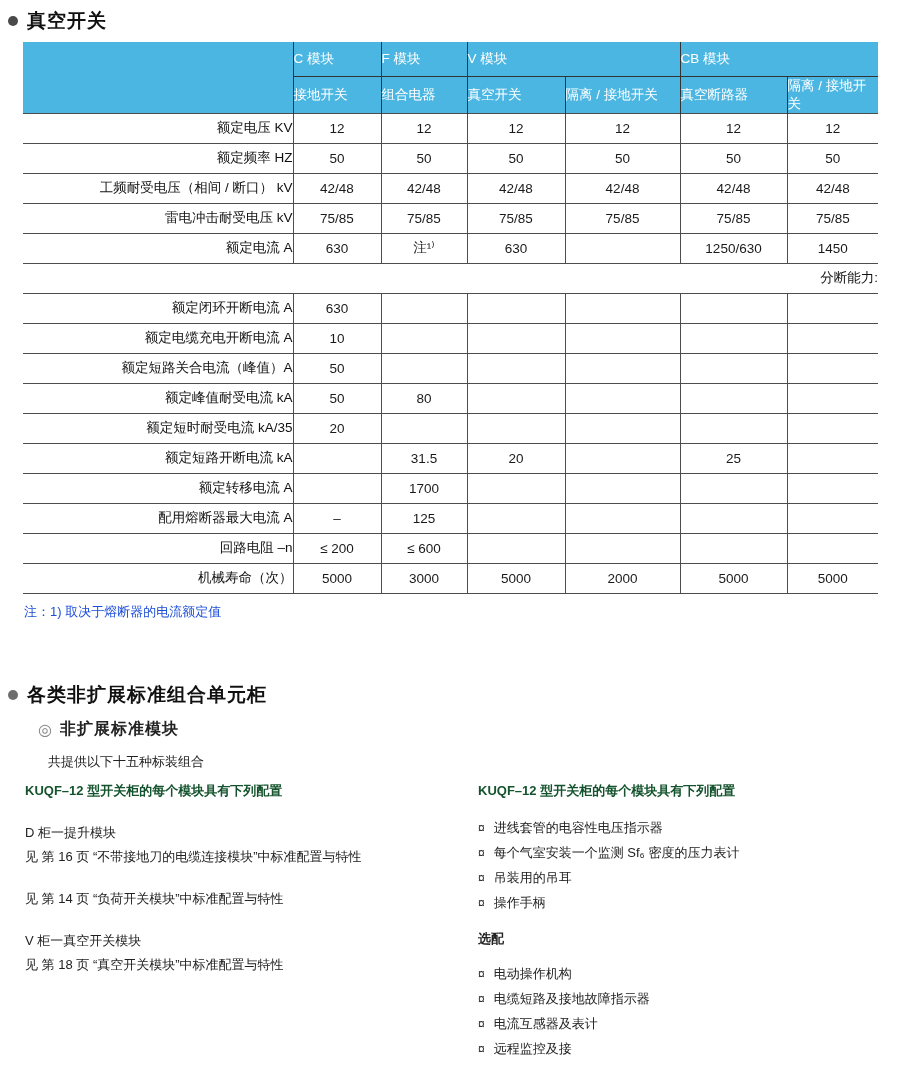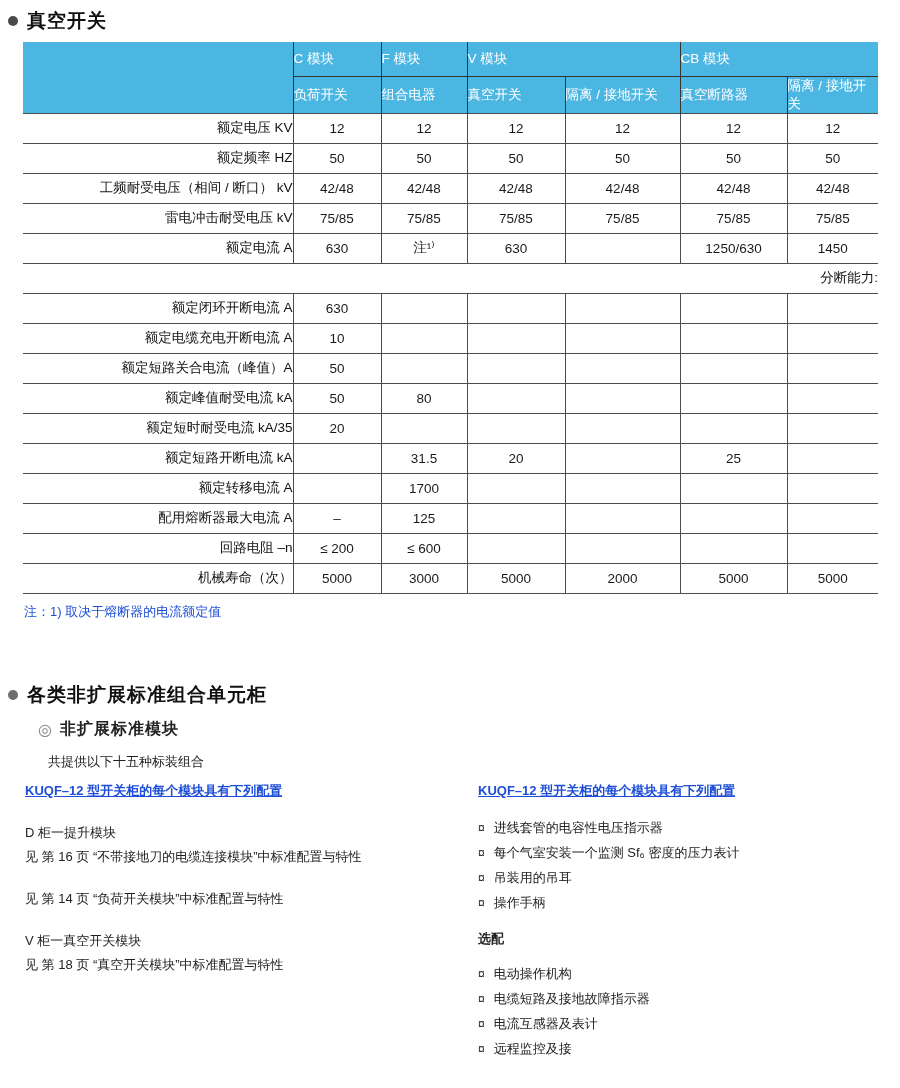--- a/index.html
+++ b/index.html
@@ -33,21 +33,21 @@
   .note { position:absolute; top:603px; left:24px; font-size:13px; color:#1d4ed8; }
 
   .subsec { position:absolute; top:719px; left:38px; display:flex; align-items:center; gap:8px; }
   .subsec .marker { font-size:16px; color:#888; }
   .subsec .txt { font-size:16px; font-weight:600; color:#222; letter-spacing:1px; }
   .intro { position:absolute; top:753px; left:48px; font-size:13px; color:#222; }
 
   .col { position:absolute; top:782px; font-size:13px; line-height:18px; color:#222; }
   .col.left  { left:25px;  width:445px; }
   .col.right { left:478px; width:410px; }
-  .col-heading { font-weight:bold; font-size:13px; color:#1d4ed8;text-decoration:underline; }
+  .col-heading { font-weight:bold; font-size:13px; color:#14532d; }
   .cfg-item { margin-top:24px; }
   .cfg-title { margin-bottom:6px; }
   .cfg-ref { }
   ul.blist { list-style:none; margin-top:19px; }
   ul.blist li { display:flex; gap:9px; margin-bottom:7px; }
   ul.blist li .bch { color:#222; font-size:12px; line-height:18px; }
   .opt-heading { font-weight:bold; margin-top:18px; }
   ul.blist.opt { margin-top:17px; }
 </style>
 </head>
@@ -72,21 +72,21 @@
     </colgroup>
     <thead>
       <tr>
         <th class="corner" rowspan="2"></th>
         <th class="hdr-cell">C 模块</th>
         <th class="hdr-cell">F 模块</th>
         <th class="hdr-cell" colspan="2">V 模块</th>
         <th class="hdr-cell" colspan="2">CB 模块</th>
       </tr>
       <tr class="sub-row">
-        <th class="hdr-cell">负荷开关</th>
+        <th class="hdr-cell">接地开关</th>
         <th class="hdr-cell">组合电器</th>
         <th class="hdr-cell">真空开关</th>
         <th class="hdr-cell">隔离 / 接地开关</th>
         <th class="hdr-cell">真空断路器</th>
         <th class="hdr-cell">隔离 / 接地开关</th>
       </tr>
     </thead>
     <tbody>
         <tr>
           <td class="label">额定电压 KV</td>

